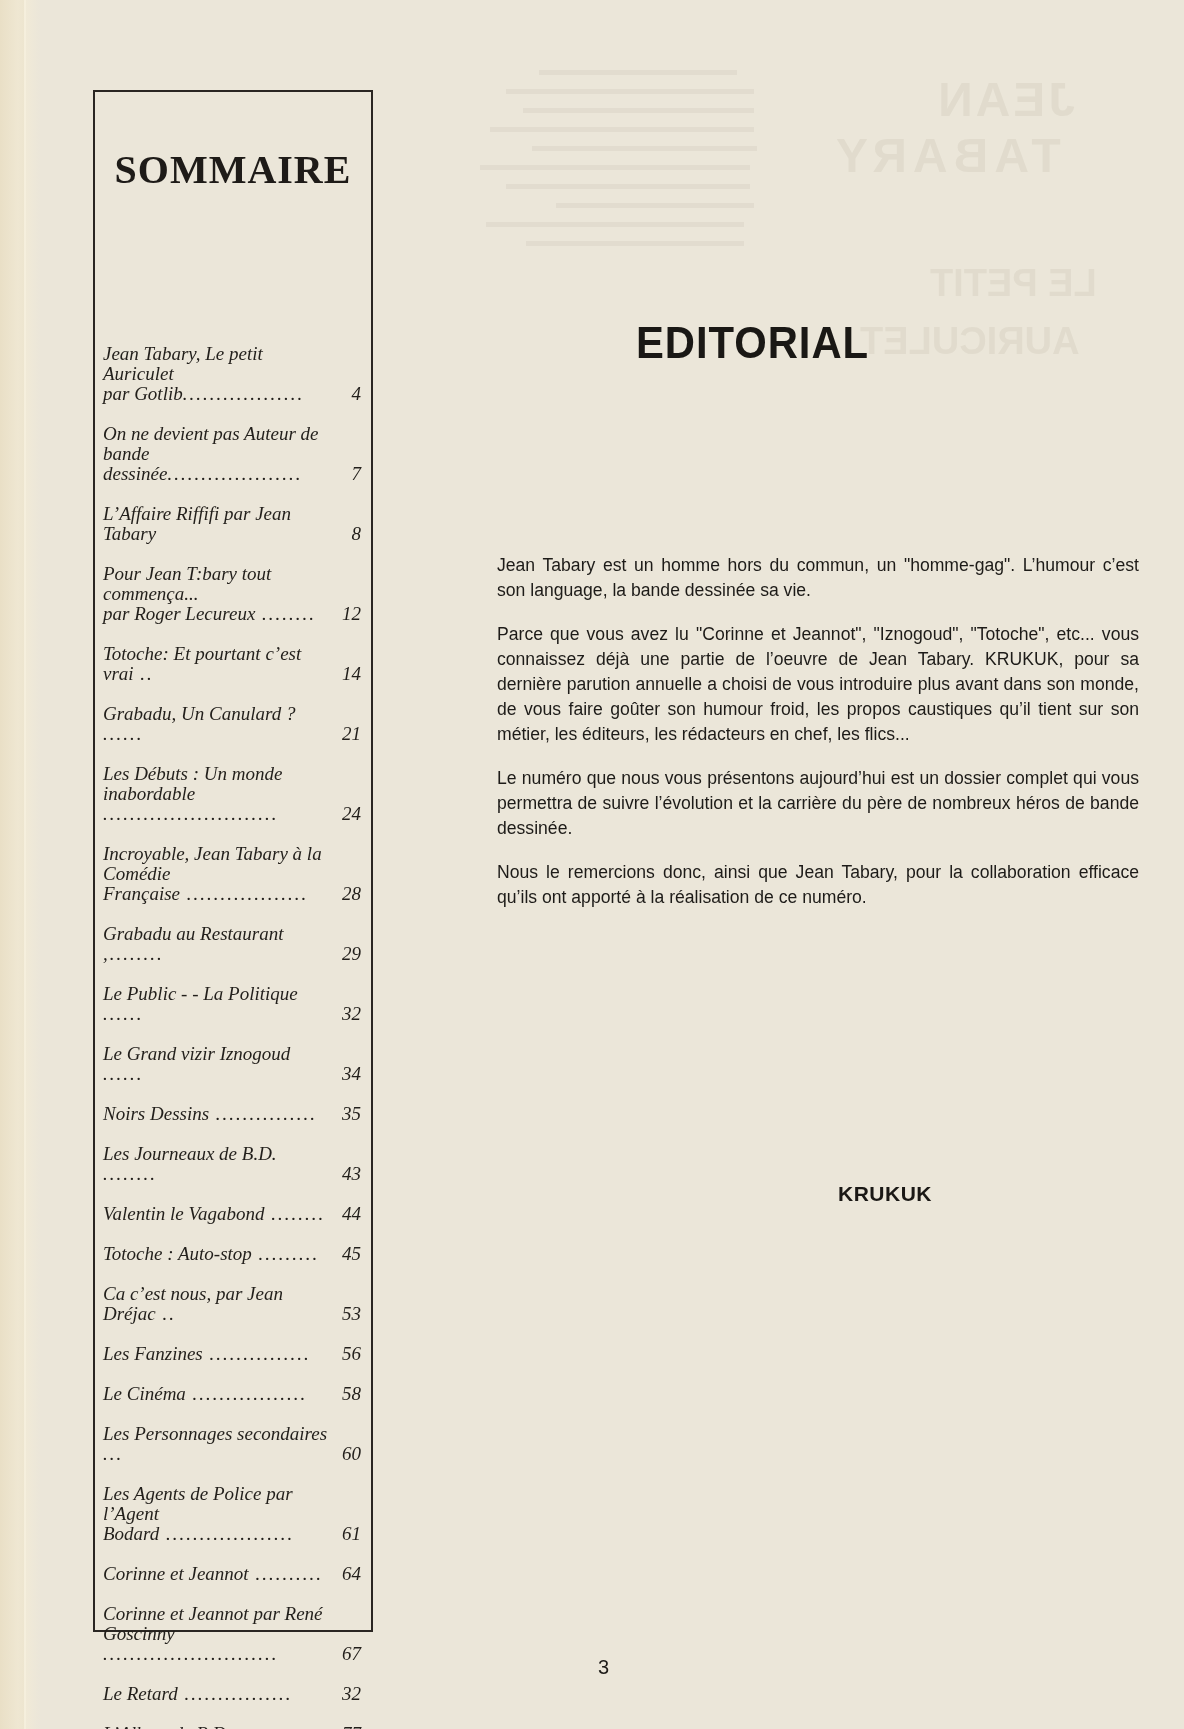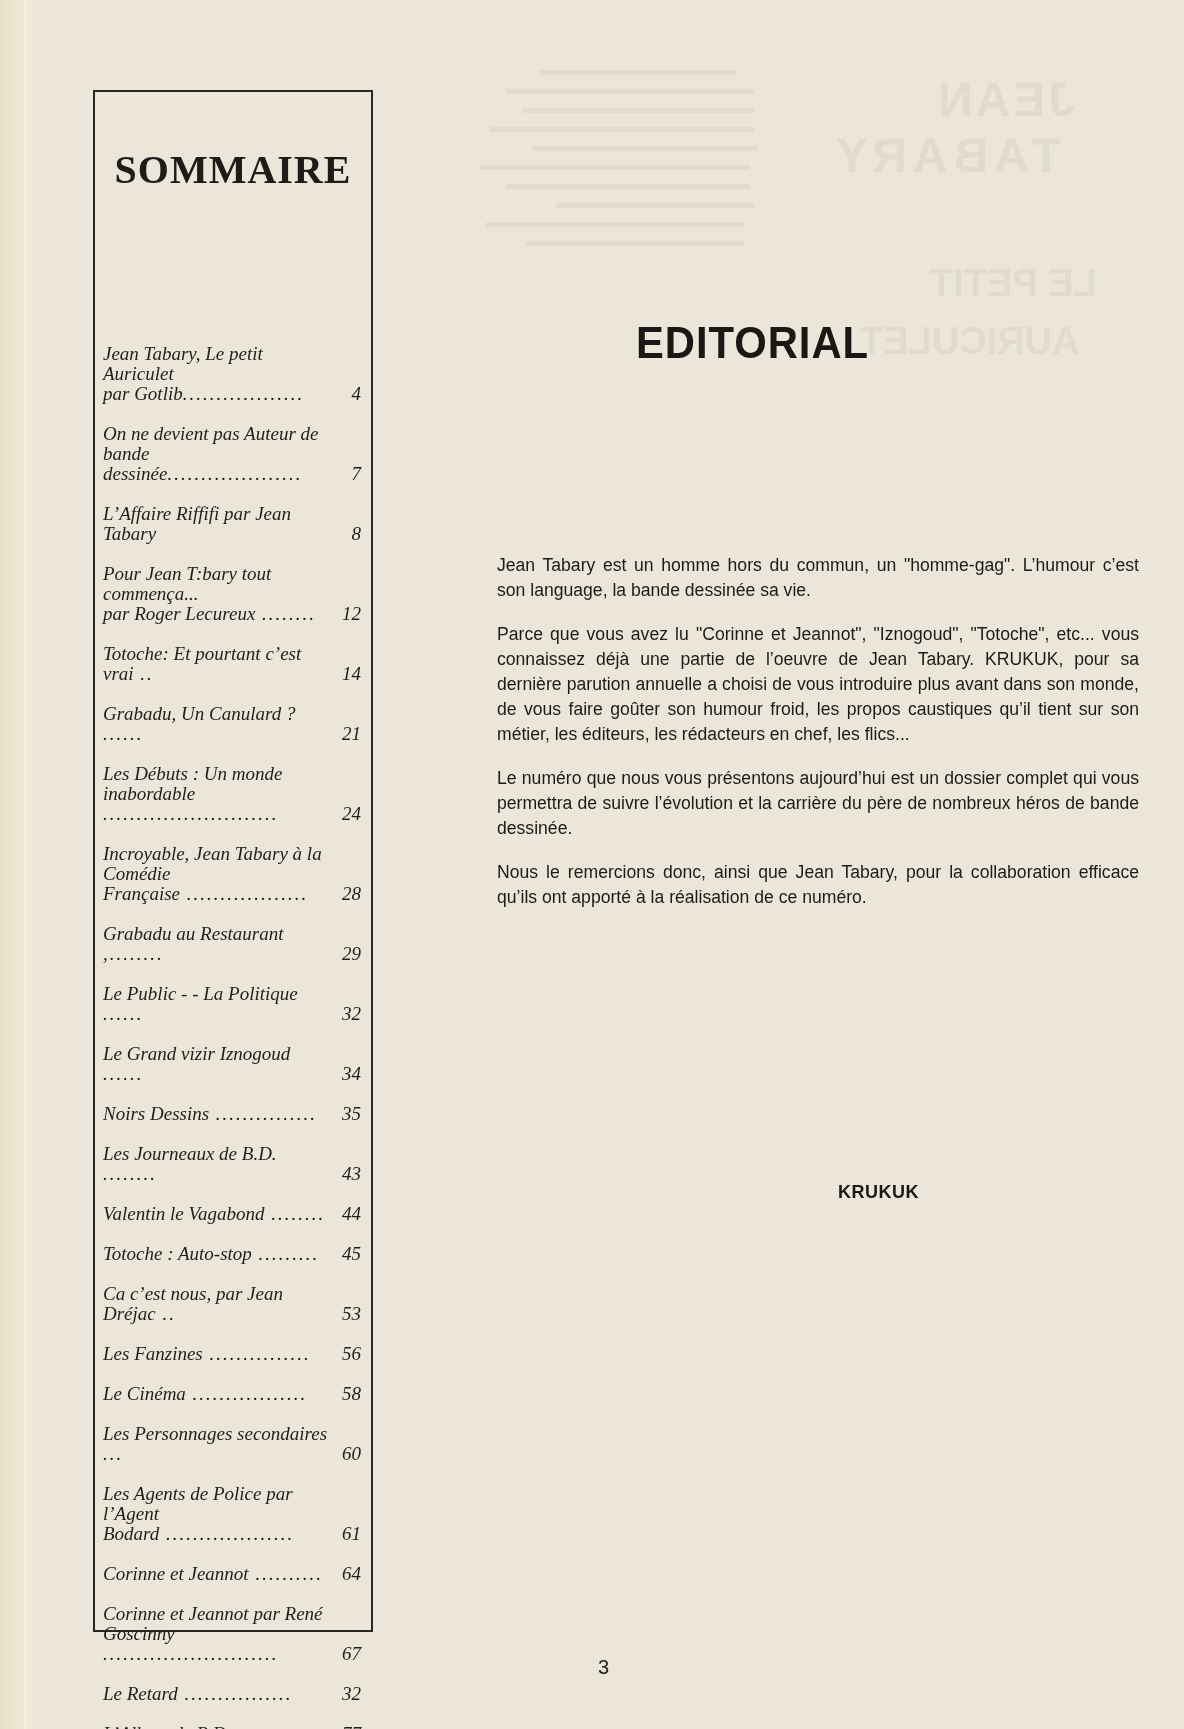--- a/index.html
+++ b/index.html
@@ -140,21 +140,21 @@
     }
     .editorial-body p {
       margin: 0 0 19px 0;
     }
     .signature {
       position: absolute;
       left: 838px;
       top: 1182px;
       font-family: "Liberation Sans", sans-serif;
       font-weight: bold;
-      font-size: 18px;
+      font-size: 21px;
       letter-spacing: 0.5px;
       color: #1a1815;
     }
     .page-number {
       position: absolute;
       left: 598px;
       top: 1656px;
       font-family: "Liberation Sans", sans-serif;
       font-size: 20px;
       color: #1e1c19;

